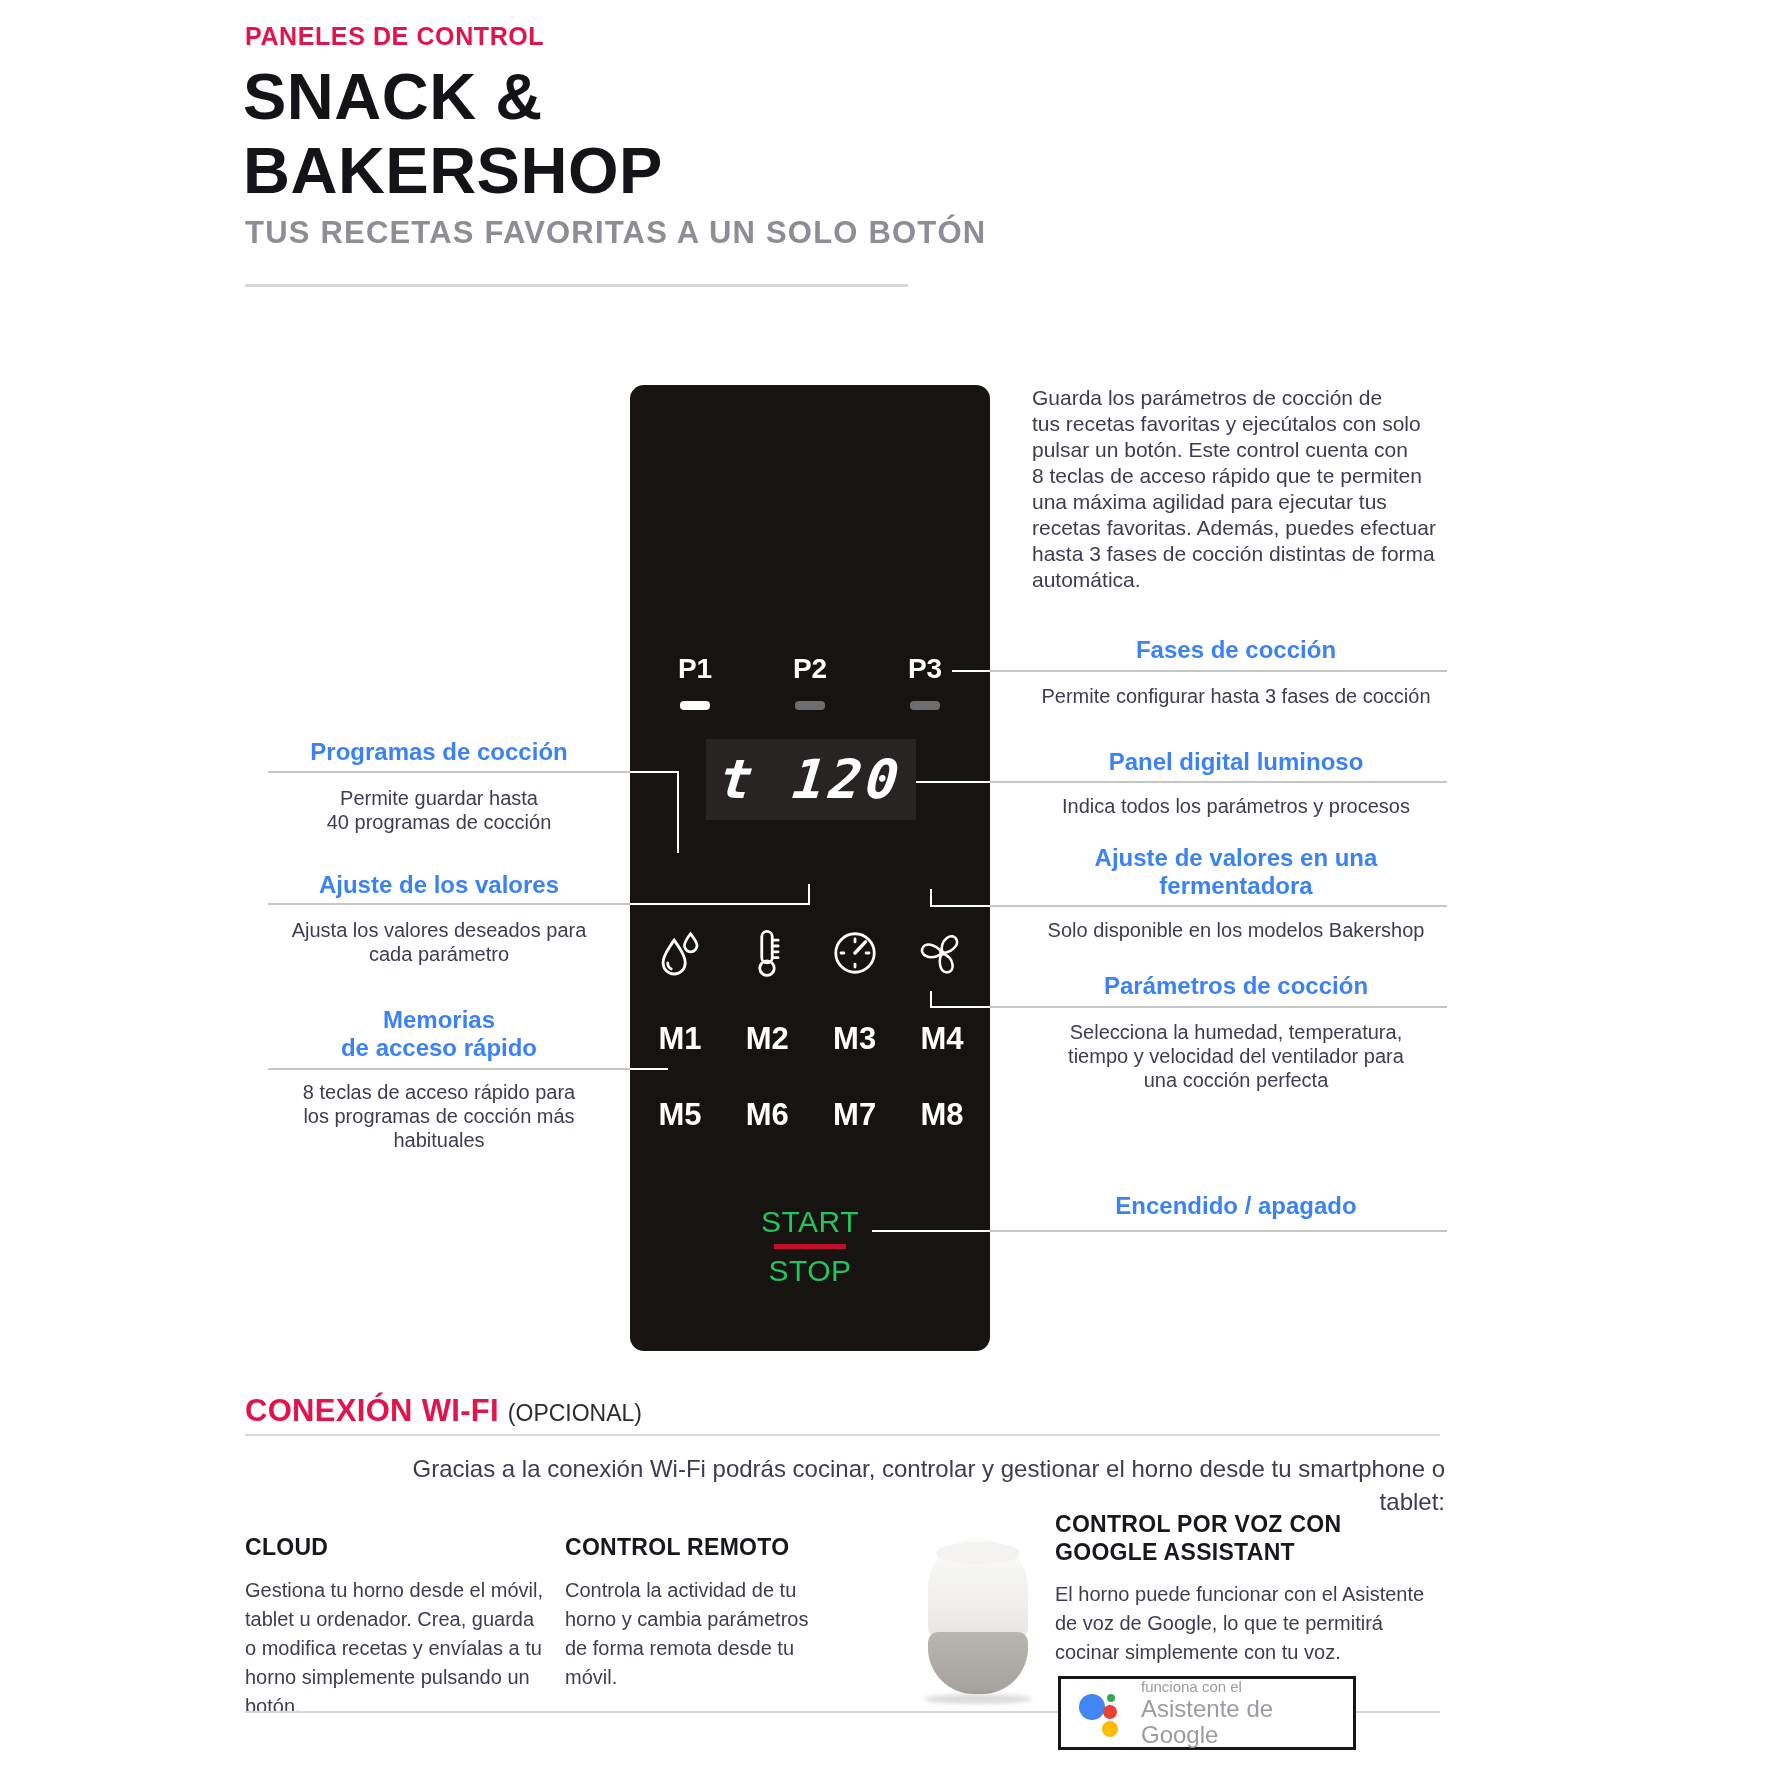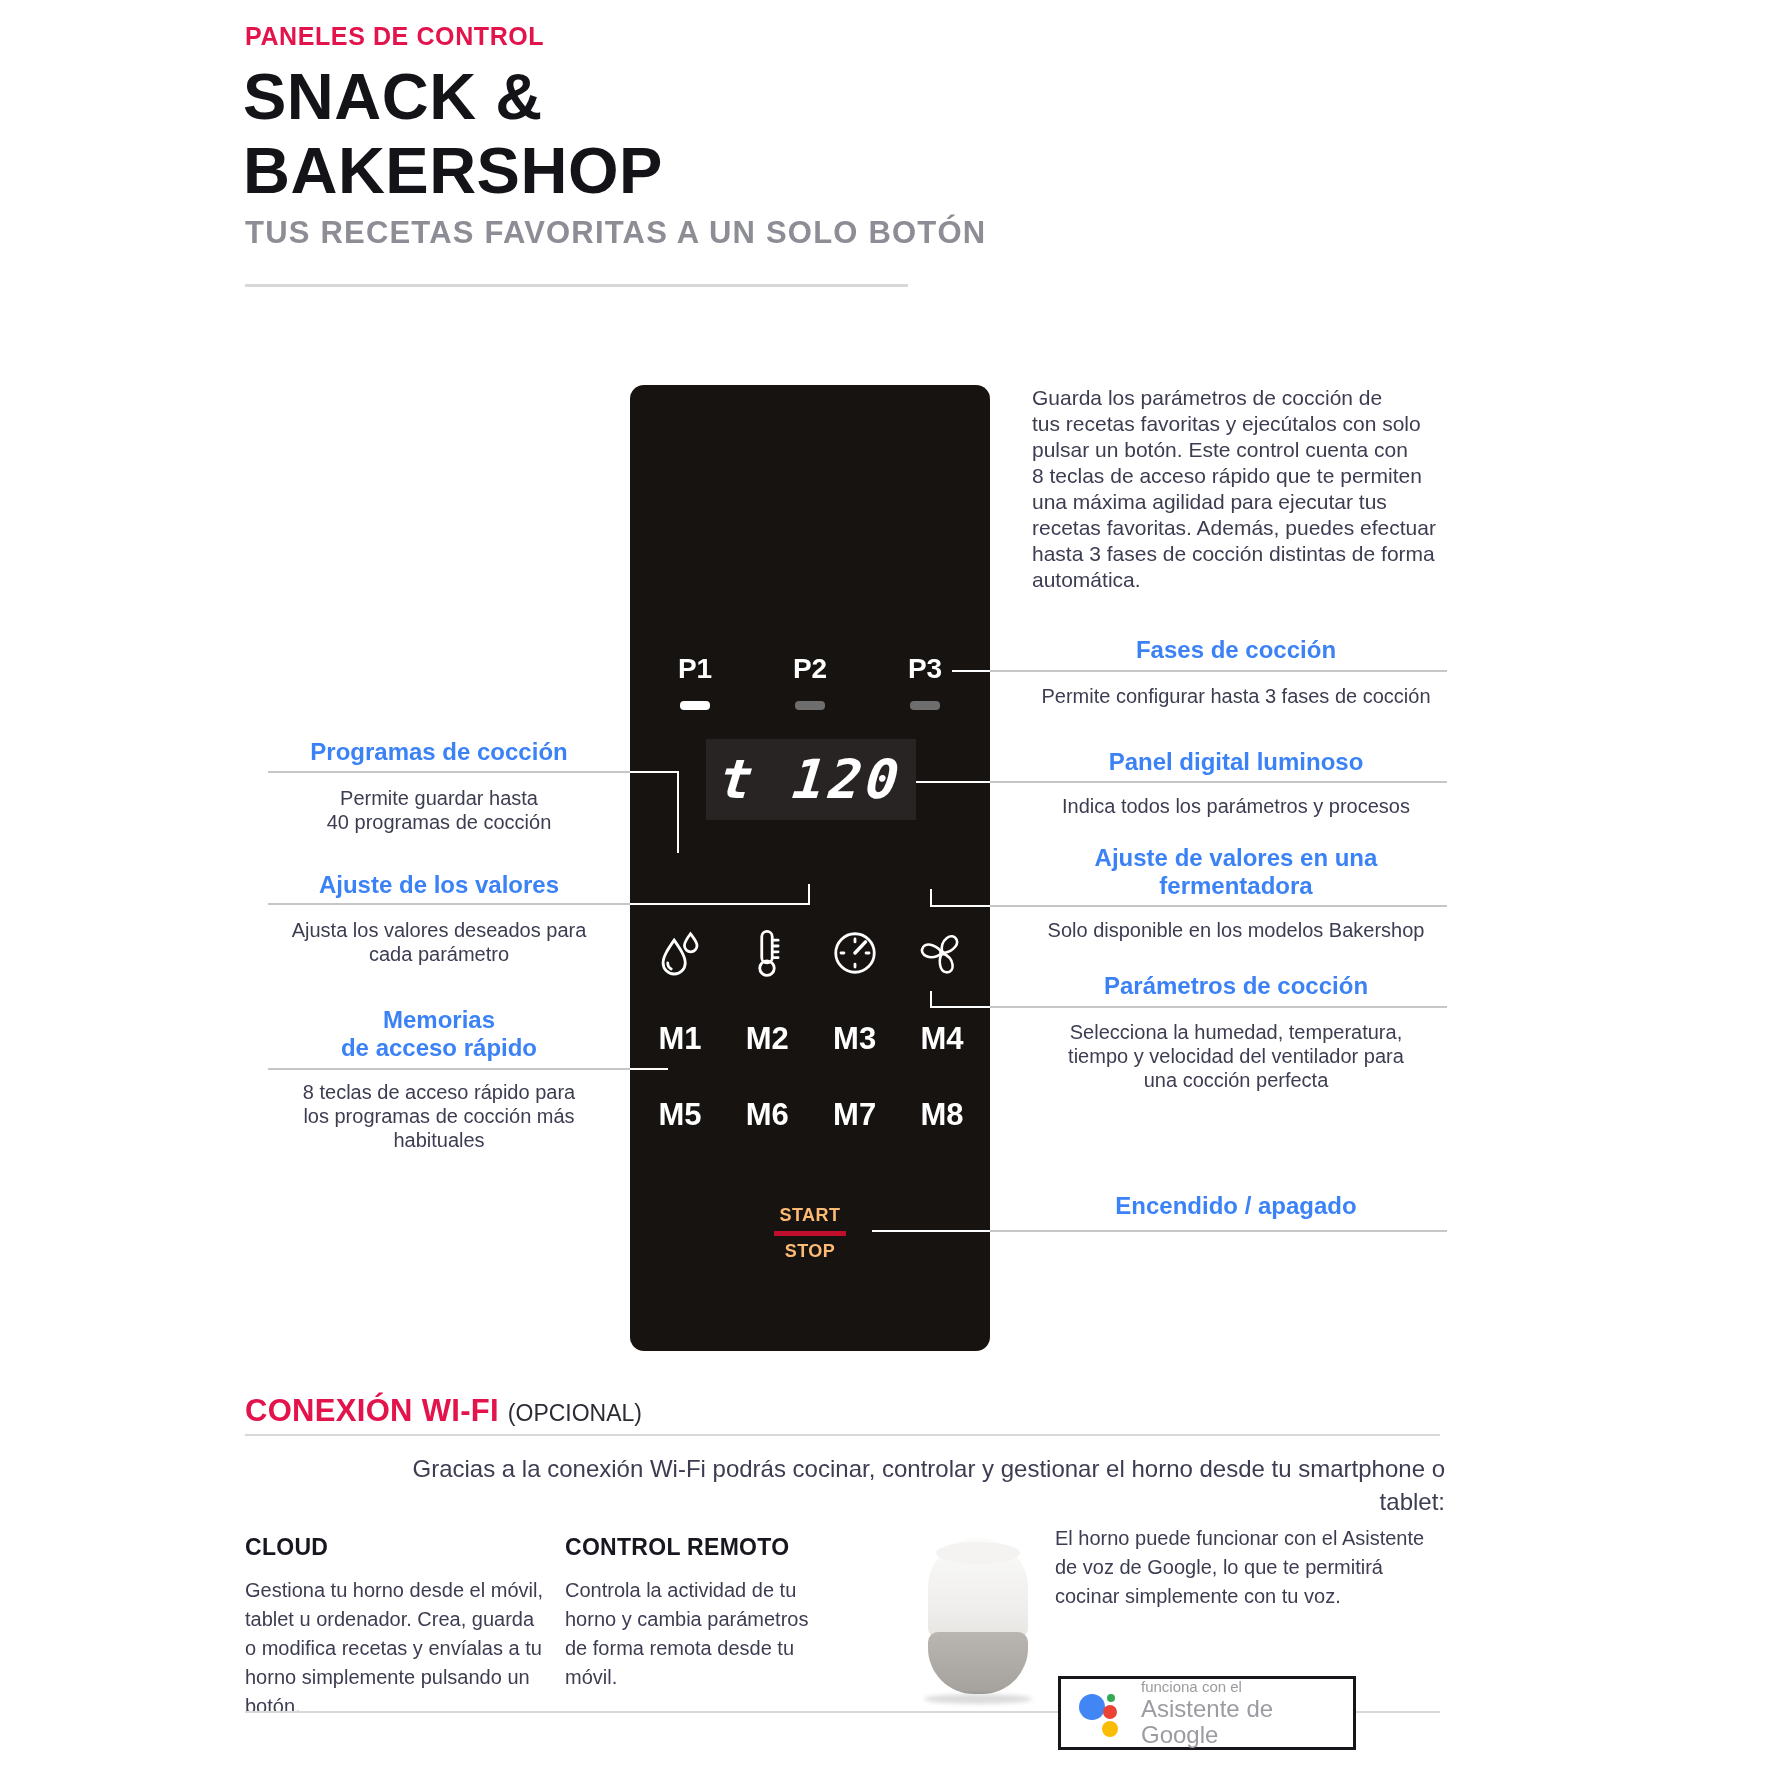--- a/index.html
+++ b/index.html
@@ -38,22 +38,22 @@
   .seg{font-family:"DejaVu Sans Mono",monospace;font-style:italic;font-weight:700;font-size:54px;
        letter-spacing:4px;color:#ffffff;transform:skewX(-6deg);}
   .row4{position:absolute;left:18px;width:326px;display:flex;justify-content:space-between;}
   .row4 .cell{width:64px;display:flex;align-items:center;justify-content:center;color:#fff;}
   .lbl{font-size:20px;font-weight:700;letter-spacing:.5px;color:#fff;}
   .minus{width:44px;height:3px;background:#fff;display:block;}
   .plus{position:relative;width:44px;height:44px;display:block;}
   .plus:before{content:"";position:absolute;left:0;top:20px;width:44px;height:3px;background:#fff;}
   .plus:after{content:"";position:absolute;left:20px;top:0;width:3px;height:44px;background:#fff;}
   .mlbl{font-size:31px;font-weight:700;color:#fff;}
-  .startstop{position:absolute;left:0;width:100%;text-align:center;color:#fdba74;
-             font-size:18px;font-weight:700;letter-spacing:.5px;}
+  .startstop{position:absolute;left:0;width:100%;text-align:center;color:#22c55e;
+             font-size:30px;font-weight:400;letter-spacing:.5px;}
   .redline{width:72px;height:5px;background:#c00f2d;margin:5px auto;}
 
   
   .wifi-h{font-size:31px;font-weight:700;color:#e3134b;letter-spacing:.3px;}
   .wifi-h .suffix{font-size:23px;font-weight:400;color:#2b2b33;letter-spacing:0;}
   .wifi-intro{font-size:24px;line-height:33px;color:#3d3d52;}
   .col-title{font-size:23px;line-height:28px;font-weight:700;color:#17171f;letter-spacing:.3px;}
   .col-body{font-size:20px;line-height:29px;color:#3d3d52;}
 
   
@@ -289,20 +289,22 @@
 móvil.</div>
   </div>
 
   <div class="speaker">
     <div class="sp-top"></div>
     <div class="sp-base"></div>
     <div class="sp-shadow"></div>
   </div>
 
   <div class="abs" style="left:1055px;top:1510px;width:410px;">
+    <div class="col-title pre">CONTROL POR VOZ CON
+GOOGLE ASSISTANT</div>
     <div class="col-body pre" style="margin-top:14px;">El horno puede funcionar con el Asistente
 de voz de Google, lo que te permitirá
 cocinar simplemente con tu voz.</div>
   </div>
 
   <div class="abs rule" style="left:245px;top:1711px;width:1195px;height:2px;z-index:1;"></div>
 
   <div class="badge">
     <span style="margin:0 12px 0 16px;display:flex;">
       <svg width="52" height="52" viewBox="0 0 52 52">

